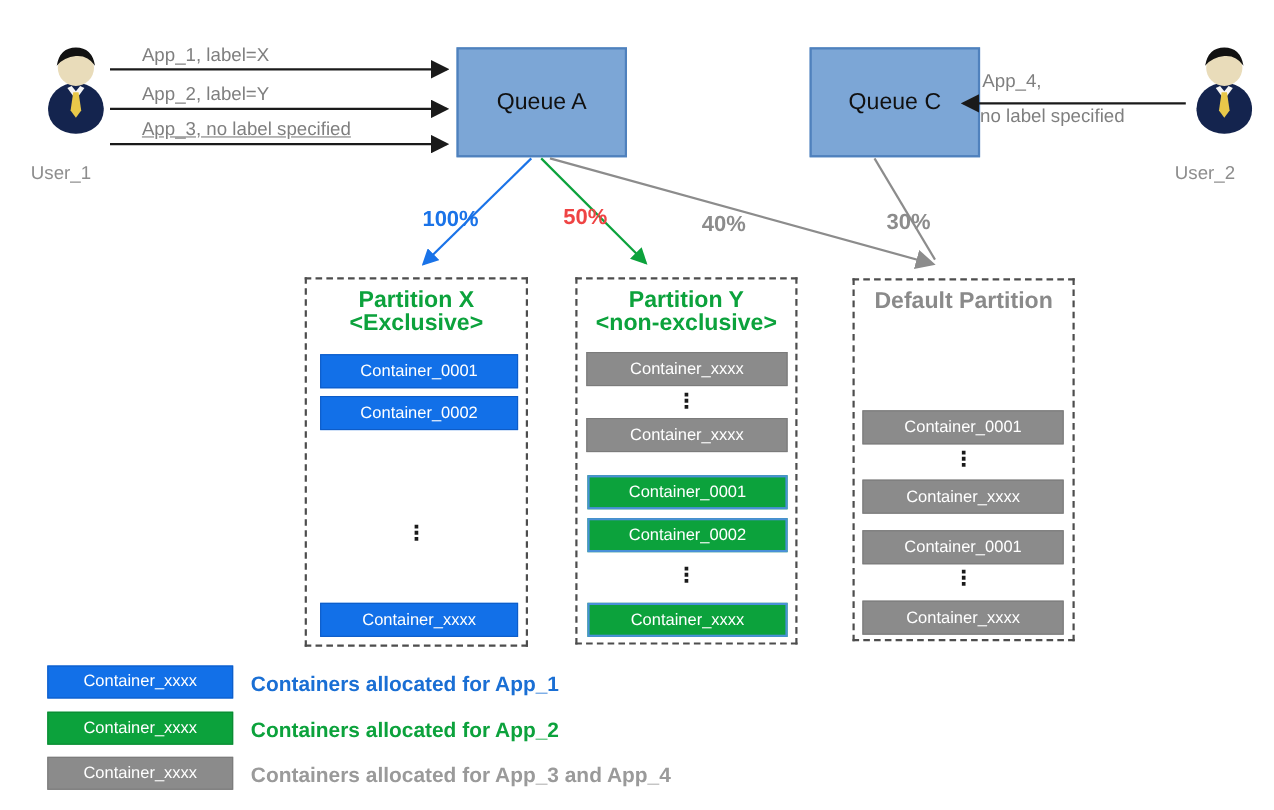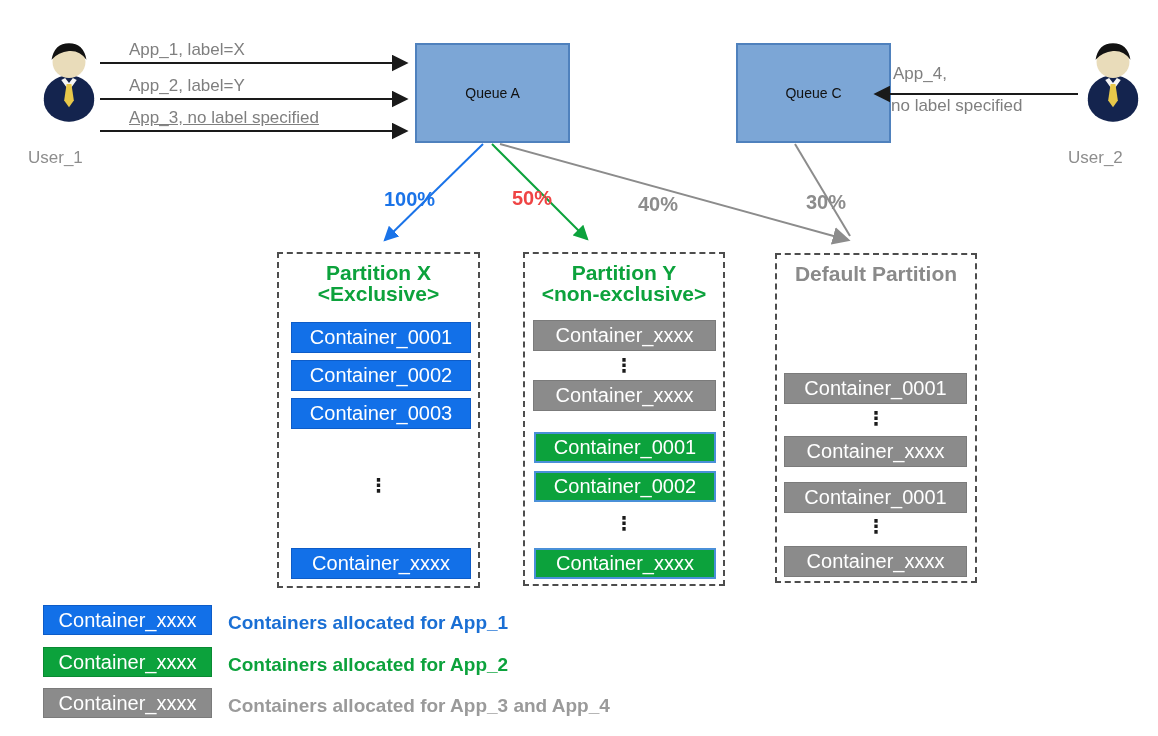--- a/index.html
+++ b/index.html
@@ -2,34 +2,34 @@
 <html><head>
 <meta charset="utf-8">
 <style>
   html,body{margin:0;padding:0;background:#fff;}
   #stage{position:relative;width:1158px;height:736px;background:#ffffff;overflow:hidden;
          font-family:"Liberation Sans","DejaVu Sans",sans-serif;}
   svg.overlay{position:absolute;left:0;top:0;width:1158px;height:736px;pointer-events:none;z-index:5;}
 
   .queue-box{position:absolute;width:155px;height:100px;background:#7ca6d6;border:2px solid #4f81bd;
              box-sizing:border-box;z-index:4;display:flex;align-items:center;justify-content:center;
-             font-size:14px;color:#111;}
+             font-size:21px;color:#111;}
   .arrow-label{position:absolute;color:#7f7f7f;font-size:17px;white-space:nowrap;z-index:6;}
   .user-label{position:absolute;color:#8d8d8d;font-size:17px;z-index:6;}
   .pct{position:absolute;font-size:20px;font-weight:bold;z-index:6;white-space:nowrap;}
   .pct-blue{color:#1a73e8;}
   .pct-green{color:#ef4444;}
   .pct-gray{color:#8c8c8c;}
 
   .partition{position:absolute;border:2px dashed #4d4d4d;box-sizing:border-box;z-index:3;background:transparent;}
   .part-head{position:absolute;left:0;right:0;text-align:center;font-weight:bold;font-size:21px;line-height:21px;}
   .head-green{color:#0ca23c;}
   .head-gray{color:#8a8a8a;}
 
-  .cbox{position:absolute;height:31px;line-height:29px;text-align:center;color:#ffffff;font-size:20px;
+  .cbox{position:absolute;height:31px;line-height:29px;text-align:center;color:#ffffff;font-size:15px;
         box-sizing:border-box;white-space:nowrap;z-index:4;}
   .c-blue{background:#1270e8;border:1px solid #0d5cc8;}
   .c-green{background:#0ca23c;border:2px solid #4a90d8;line-height:27px;}
   .c-gray{background:#8b8b8b;border:1px solid #7b7b7b;}
   .vdots{position:absolute;left:0;right:0;text-align:center;font-size:19px;font-weight:bold;color:#1a1a1a;
          line-height:19px;z-index:4;}
 
   .legend-text{position:absolute;font-size:19px;font-weight:bold;white-space:nowrap;z-index:4;}
   .lt-blue{color:#1a6fd4;}
   .lt-green{color:#0ca23c;}
@@ -109,21 +109,20 @@
   <div class="pct pct-gray" style="left:638px;top:193px;">40%</div>
   <div class="pct pct-gray" style="left:806px;top:191px;">30%</div>
 
   <div class="partition" style="left:277px;top:252px;width:203px;height:336px;">
     <div class="part-head head-green" style="top:8px;">
       <div>Partition X</div>
       <div>&lt;Exclusive&gt;</div>
     </div>
     <div class="cbox c-blue" style="left:12px;width:180px;top:68px;">Container_0001</div>
     <div class="cbox c-blue" style="left:12px;width:180px;top:106px;">Container_0002</div>
-    <div class="cbox c-blue" style="left:12px;width:180px;top:144px;">Container_0003</div>
     <div class="vdots" style="top:222px;">⋮</div>
     <div class="cbox c-blue" style="left:12px;width:180px;top:294px;">Container_xxxx</div>
   </div>
 
   <div class="partition" style="left:523px;top:252px;width:202px;height:334px;">
     <div class="part-head head-green" style="top:8px;">
       <div>Partition Y</div>
       <div>&lt;non-exclusive&gt;</div>
     </div>
     <div class="cbox c-gray" style="left:8px;width:183px;top:66px;">Container_xxxx</div>

